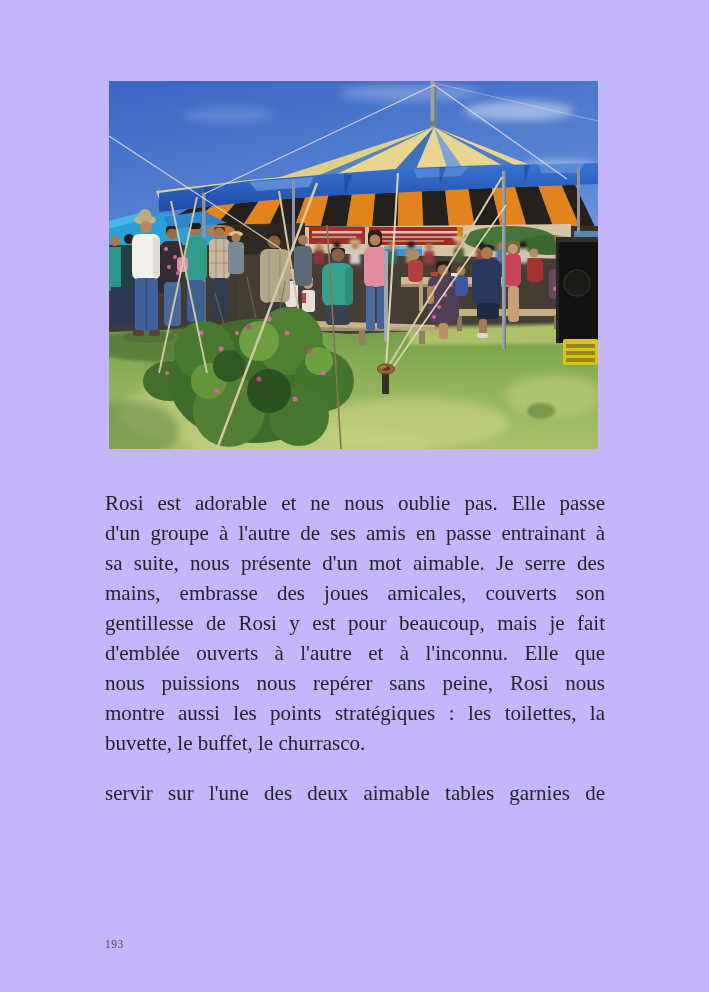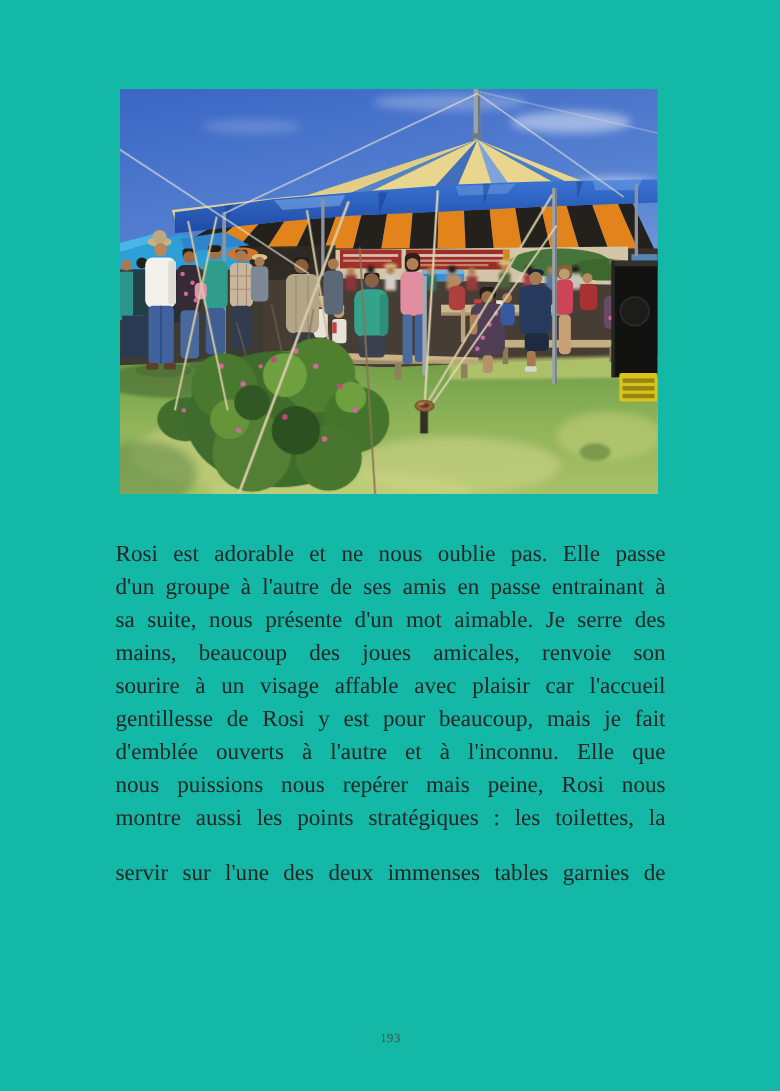--- a/index.html
+++ b/index.html
@@ -1,25 +1,25 @@
 <!DOCTYPE html>
 <html><head>
 <meta charset="utf-8">
 <title>Page 193</title>
 <style>
   html,body{margin:0;padding:0;background:#ffffff;}
   body{width:709px;height:992px;position:relative;font-family:"Liberation Serif","DejaVu Serif",serif;}
-  .page{position:absolute;inset:0;background:#14b8a6;overflow:hidden;}
+  .page{position:absolute;inset:0;background:#c4b5fd;overflow:hidden;}
   .photo{position:absolute;left:109px;top:81px;width:489px;height:368px;margin:0;overflow:hidden;}
   .photo svg{display:block;width:100%;height:100%;}
   .textblock{position:absolute;left:105px;top:488px;width:500px;color:#262626;font-size:21px;line-height:30px;}
   .para{margin:0 0 20px 0;}
   .line{text-align:justify;text-align-last:justify;white-space:nowrap0;}
   .line.lastline{text-align-last:left;}
-  .pageno{position:absolute;left:105px;top:938px;width:500px;text-align:center;font-size:11.5px;color:#4c4c44;letter-spacing:0.5px;}
+  .pageno{position:absolute;left:105px;top:938px;width:500px;font-size:11.5px;color:#4c4c44;letter-spacing:0.5px;}
 </style>
 </head>
 <body>
 
 <div class="page">
 
   <figure class="photo" aria-label="Guests seated at long wooden tables under a large tent with orange and black striped sides, a blue tarp band and a yellow and blue striped top, pitched on a sunny grassy field; standing visitors, a rose bush, guy ropes and a ground anchor in the foreground, a dark loudspeaker on a yellow crate at right">
     <svg viewBox="0 0 489 368" preserveAspectRatio="none">
       <defs>
         <linearGradient id="gsky" x1="0" y1="0" x2="0.25" y2="1">
@@ -378,26 +378,26 @@
         <ellipse cx="274" cy="286" rx="3" ry="1.5" fill="#b98a58" opacity="0.8"></ellipse>
       </g>
     </svg>
   </figure>
 
   <div class="textblock">
       <div class="para">
         <div class="line">Rosi est adorable et ne nous oublie pas. Elle passe</div>
         <div class="line">d'un groupe à l'autre de ses amis en passe entrainant à</div>
         <div class="line">sa suite, nous présente d'un mot aimable. Je serre des</div>
-        <div class="line">mains, beaucoup des joues amicales, renvoie son</div>
-        <div class="line">sourire à un visage affable avec plaisir car l'accueil</div>
+        <div class="line">mains, embrasse des joues amicales, couverts son</div>
         <div class="line">gentillesse de Rosi y est pour beaucoup, mais je fait</div>
         <div class="line">d'emblée ouverts à l'autre et à l'inconnu. Elle que</div>
-        <div class="line">nous puissions nous repérer mais peine, Rosi nous</div>
+        <div class="line">nous puissions nous repérer sans peine, Rosi nous</div>
         <div class="line">montre aussi les points stratégiques : les toilettes, la</div>
+        <div class="line lastline">buvette, le buffet, le churrasco.</div>
       </div>
       <div class="para">
-        <div class="line">servir sur l'une des deux immenses tables garnies de</div>
+        <div class="line">servir sur l'une des deux aimable tables garnies de</div>
       </div>
     </div>
 
   <div class="pageno">193</div>
 </div>
 
 </body></html>

